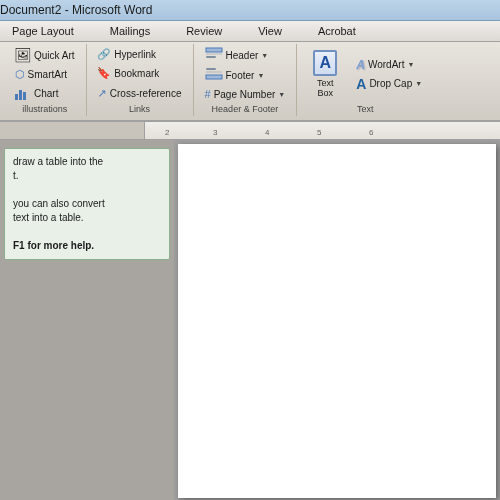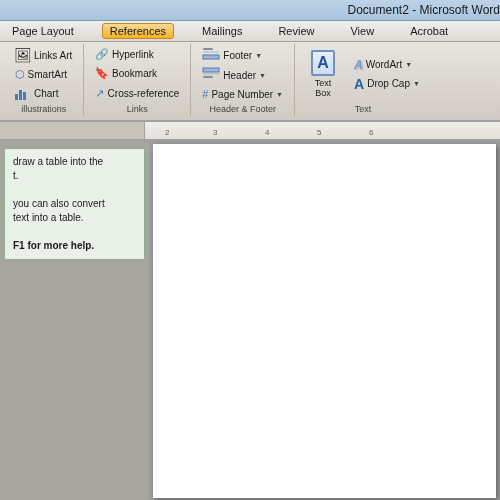--- a/index.html
+++ b/index.html
@@ -8,21 +8,21 @@
       height: 500px;
       font-family: 'Segoe UI', Arial, sans-serif;
       font-size: 11px;
       background: #d4d0c8;
       overflow: hidden;
     }
 
     
     .title-bar {
       background: linear-gradient(to bottom, #bcd3e8, #a8c5de);
-      text-align: right;
+      text-align: left;
       padding: 3px 0;
       font-size: 12px;
       color: #1a1a1a;
       border-bottom: 1px solid #7a9cb8;
     }
 
     
     .menu-bar {
       background: linear-gradient(to bottom, #f0eeeb, #ddd9d3);
       padding: 2px 4px;
@@ -149,21 +149,21 @@
     
     .doc-area {
       background: #a8a4a0;
       display: flex;
       height: calc(500px - 14px - 26px - 80px - 18px);
       overflow: hidden;
     }
 
     
     .tooltip-panel {
-      width: 141px;
+      width: 166px;
       background: #e8f0e8;
       border: 1px solid #8cb08c;
       margin: 8px 4px;
       padding: 6px 8px;
       font-size: 10px;
       line-height: 1.4;
       color: #1a1a1a;
       border-radius: 2px;
       height: fit-content;
     }
@@ -297,21 +297,20 @@
   </style>
 </head>
 <body>
 
 <div class="title-bar">
   <span>Document2 - Microsoft Word</span>
 </div>
 
 <div class="menu-bar">
   <div class="menu-item">Page Layout</div>
-  <div class="menu-item active">References</div>
   <div class="menu-item">Mailings</div>
   <div class="menu-item">Review</div>
   <div class="menu-item">View</div>
   <div class="menu-item">Acrobat</div>
 </div>
 
 <div class="ribbon">
 
   <div class="ribbon-group">
     <div class="ribbon-row" style="align-items:stretch; gap:4px;">
@@ -329,21 +328,21 @@
           <span class="chart-icon">
             <span class="chart-bar" style="height:6px;"></span>
             <span class="chart-bar" style="height:10px;"></span>
             <span class="chart-bar" style="height:8px;"></span>
           </span>
           <span>Chart</span>
         </div>
 
         <div class="ribbon-btn-small" style="order:-1;">
           <span class="clipart-icon">🖼</span>
-          <span>Links Art</span>
+          <span>Quick Art</span>
         </div>
       </div>
     </div>
     <div class="ribbon-group-label">illustrations</div>
   </div>
 
   <div class="ribbon-group">
     <div class="ribbon-content" style="gap:2px; display:flex; flex-direction:column; justify-content:center; height:56px;">
       <div class="ribbon-btn-small">
         <span class="link-icon">🔗</span>
@@ -356,40 +355,40 @@
       <div class="ribbon-btn-small">
         <span class="link-icon">↗</span>
         <span>Cross-reference</span>
       </div>
     </div>
     <div class="ribbon-group-label">Links</div>
   </div>
 
   <div class="ribbon-group">
     <div class="ribbon-content" style="gap:2px; display:flex; flex-direction:column; justify-content:center; height:56px;">
+      <div class="ribbon-btn-small">
+        <span>
+          <svg width="18" height="14" viewBox="0 0 18 14">
+            <rect x="1" y="1" width="16" height="4" fill="#a0b8d8" stroke="#4a7ab8" stroke-width="1"></rect>
+            <line x1="1" y1="7" x2="17" y2="7" stroke="#8090a0" stroke-width="0.5"></line>
+            <rect x="1" y="9" width="10" height="2" fill="#8090a0" rx="1"></rect>
+          </svg>
+        </span>
+        <span>Header</span>
+        <span class="dropdown-arrow">▼</span>
+      </div>
       <div class="ribbon-btn-small">
         <span>
           <svg width="18" height="14" viewBox="0 0 18 14">
             <rect x="1" y="1" width="10" height="2" fill="#8090a0" rx="1"></rect>
             <line x1="1" y1="5" x2="17" y2="5" stroke="#8090a0" stroke-width="0.5"></line>
             <rect x="1" y="8" width="16" height="4" fill="#a0b8d8" stroke="#4a7ab8" stroke-width="1"></rect>
           </svg>
         </span>
         <span>Footer</span>
-        <span class="dropdown-arrow">▼</span>
-      </div>
-      <div class="ribbon-btn-small">
-        <span>
-          <svg width="18" height="14" viewBox="0 0 18 14">
-            <rect x="1" y="1" width="16" height="4" fill="#a0b8d8" stroke="#4a7ab8" stroke-width="1"></rect>
-            <line x1="1" y1="7" x2="17" y2="7" stroke="#8090a0" stroke-width="0.5"></line>
-            <rect x="1" y="9" width="10" height="2" fill="#8090a0" rx="1"></rect>
-          </svg>
-        </span>
-        <span>Header</span>
         <span class="dropdown-arrow">▼</span>
       </div>
       <div class="ribbon-btn-small">
         <span style="font-size:11px; color:#4a7ab8;">#</span>
         <span>Page Number</span>
         <span class="dropdown-arrow">▼</span>
       </div>
     </div>
     <div class="ribbon-group-label">Header &amp; Footer</div>
   </div>

